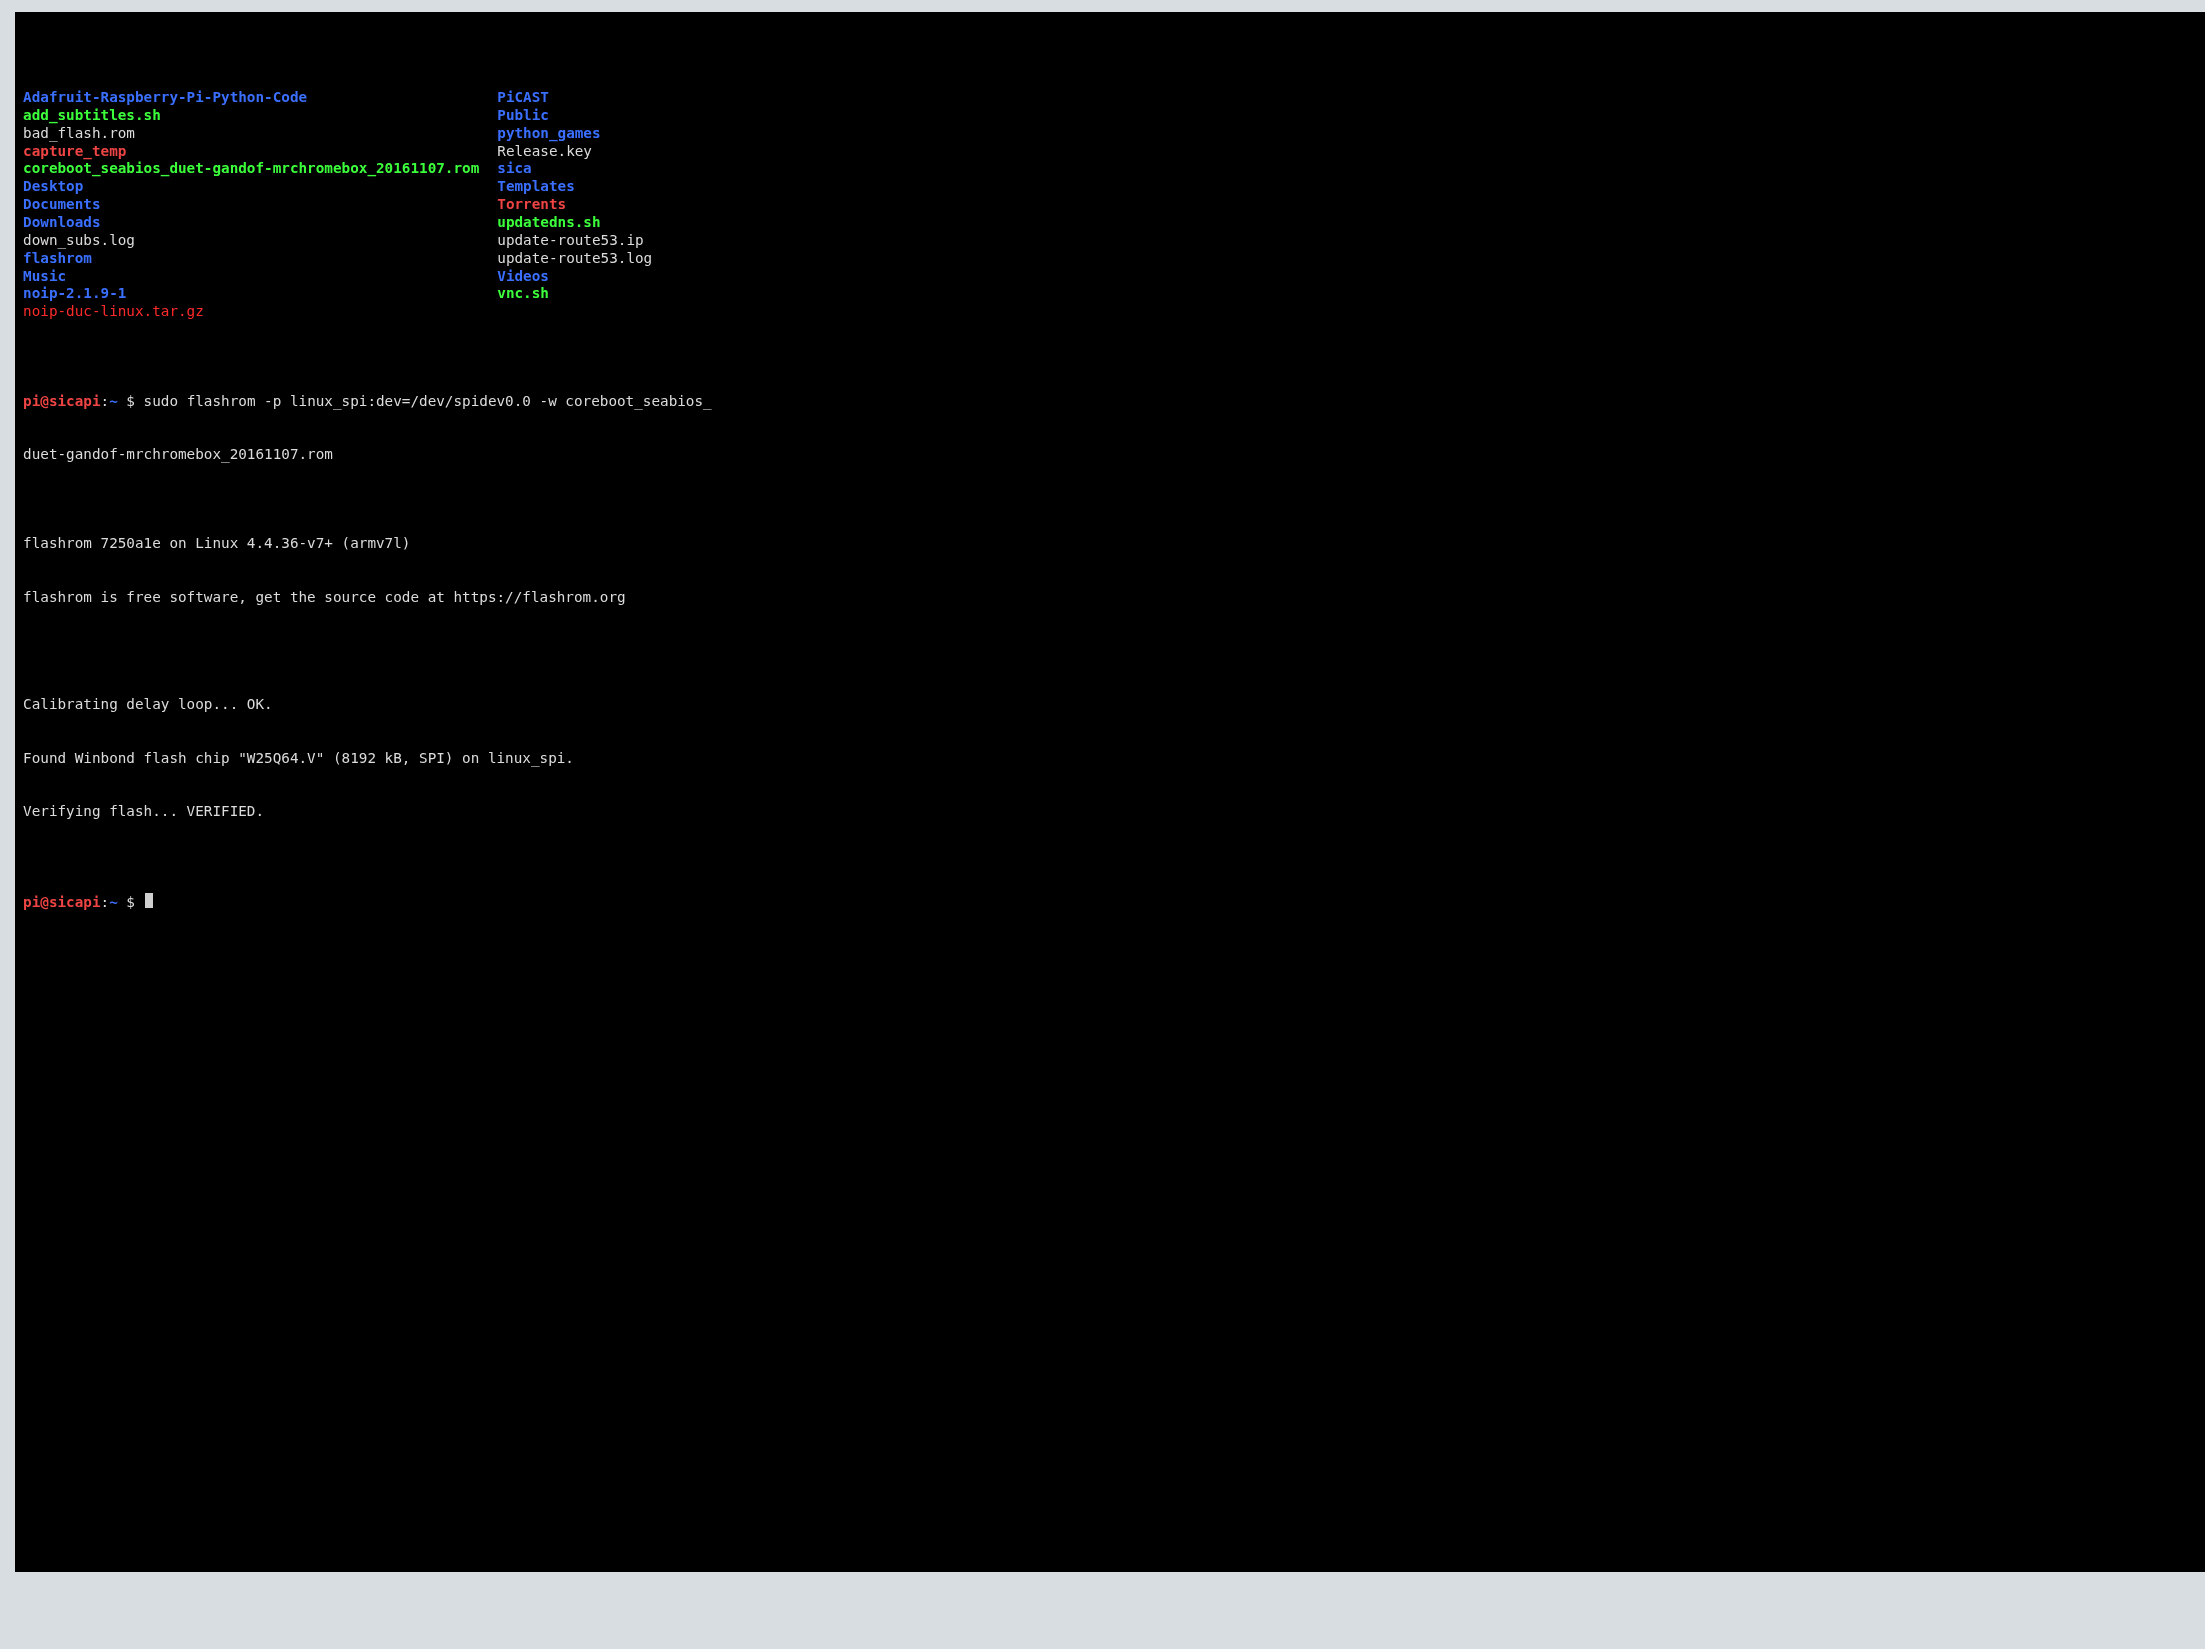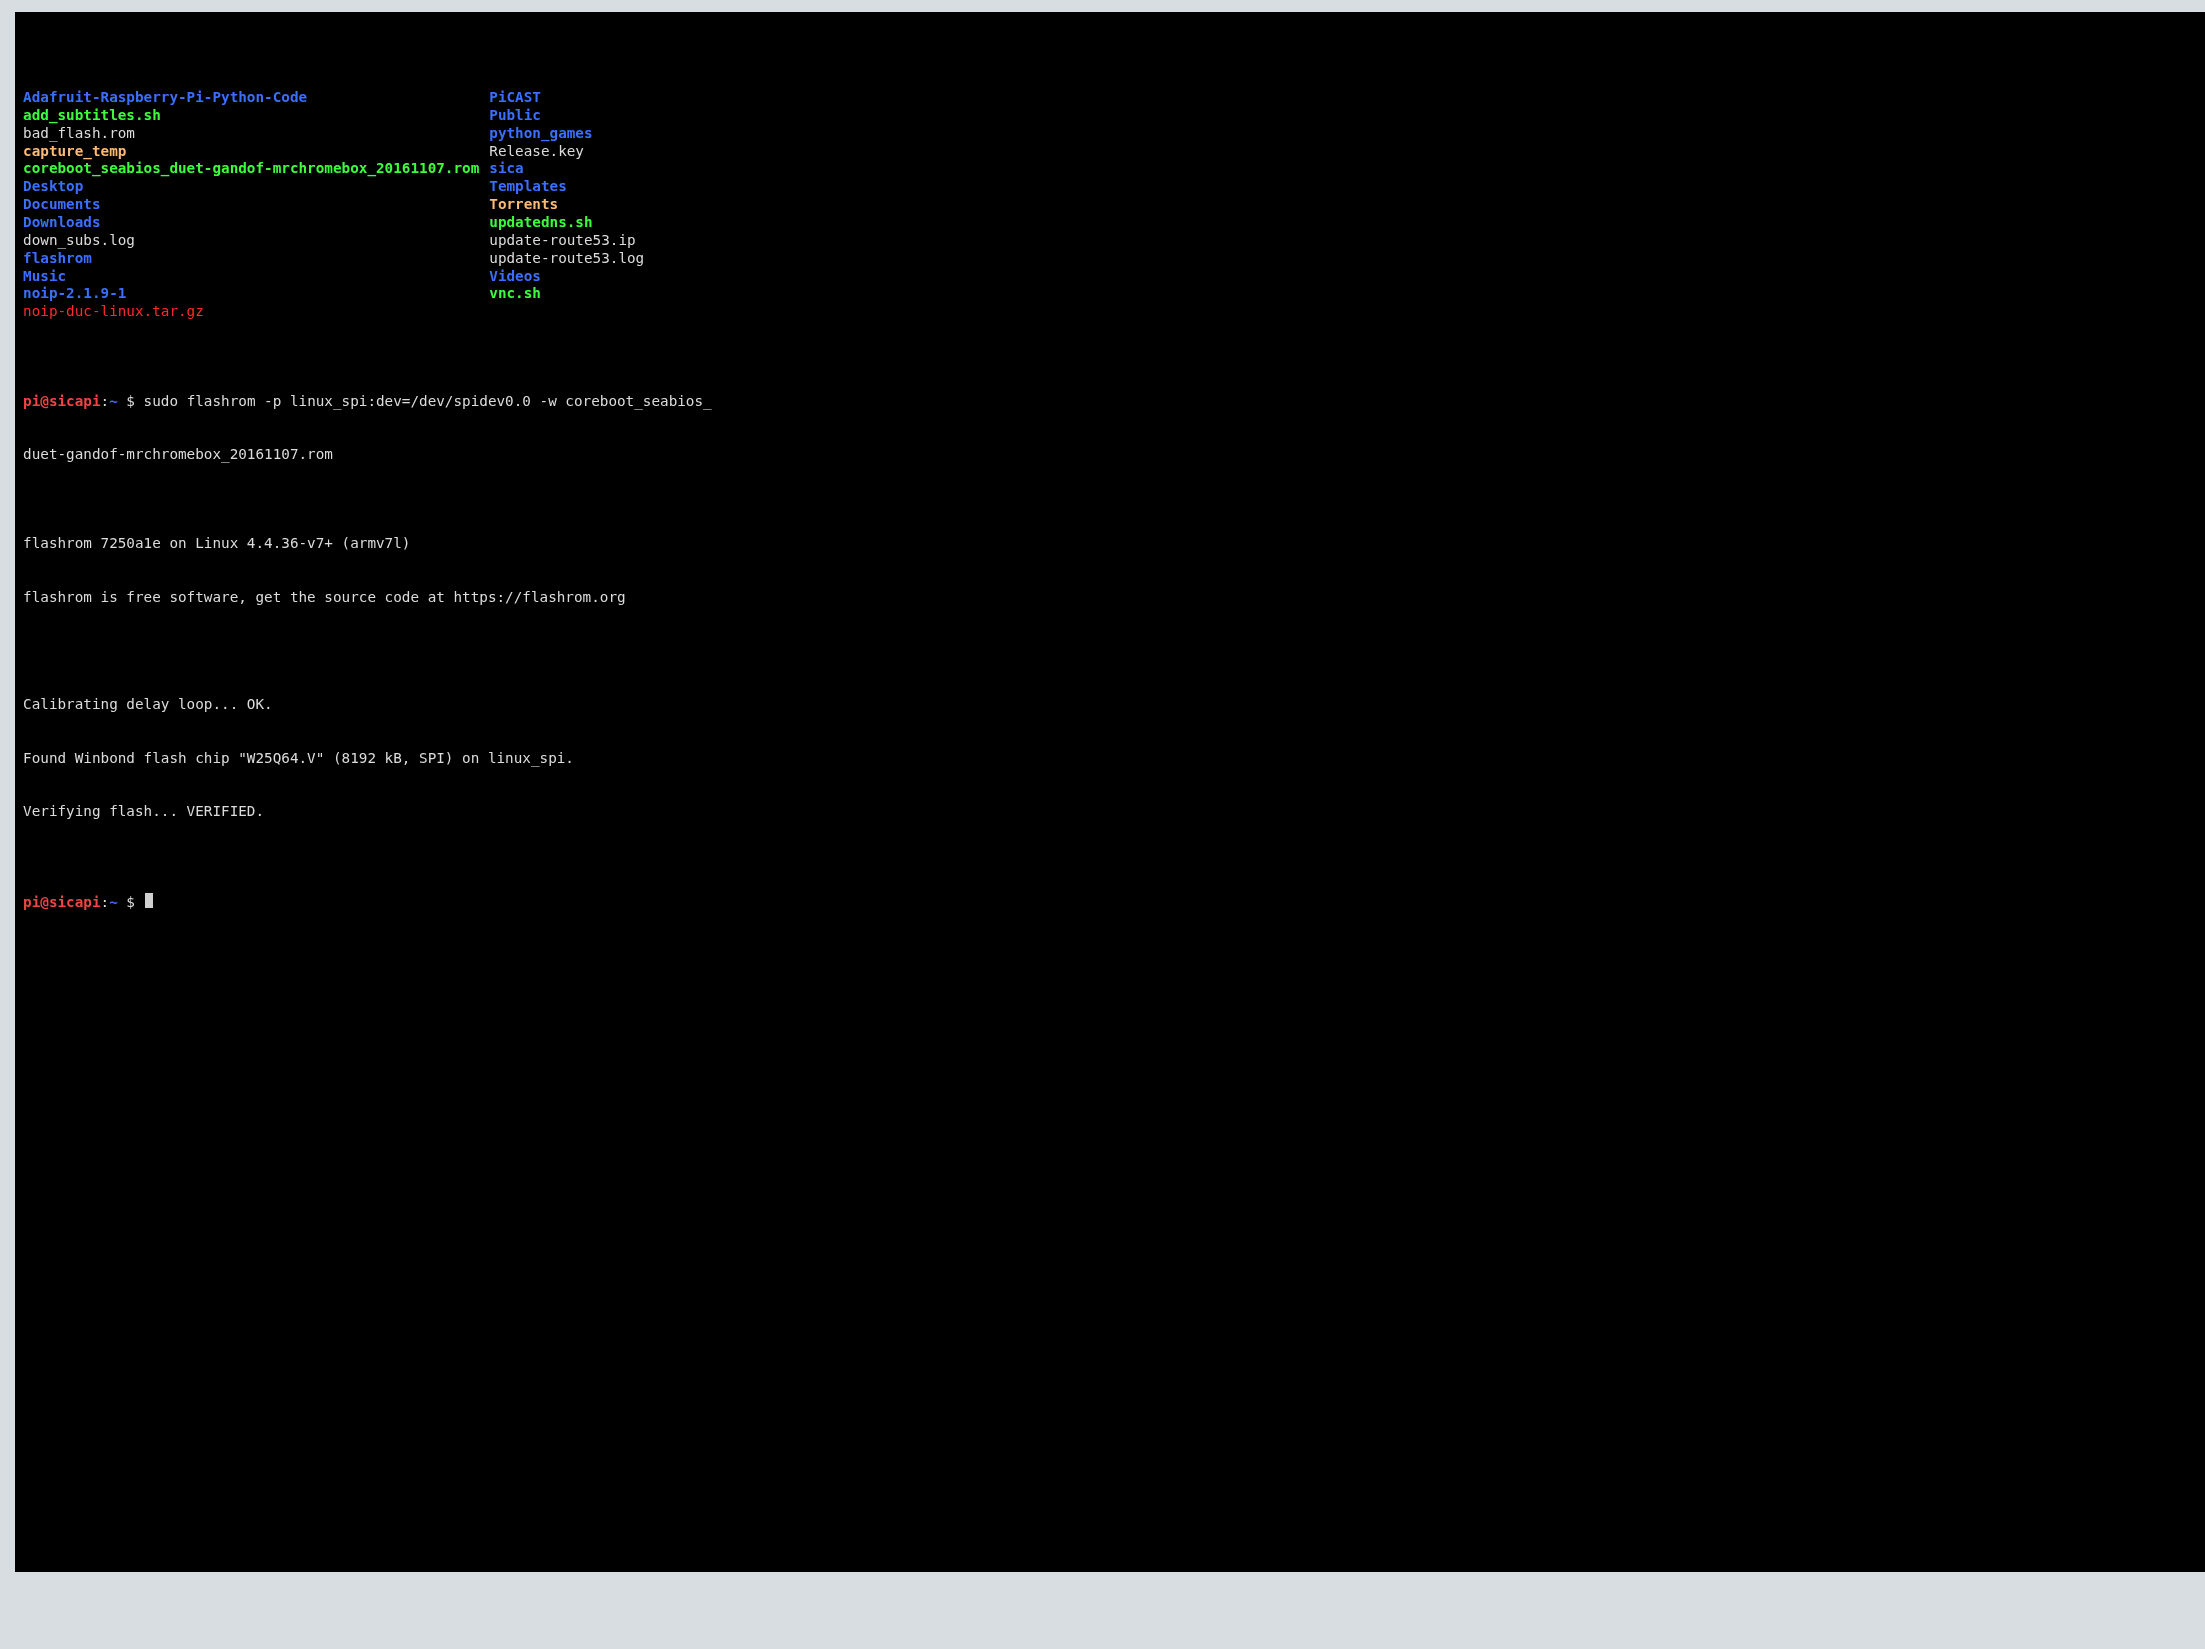--- a/index.html
+++ b/index.html
@@ -25,36 +25,36 @@
     background: #000;
     color: #d0d0d0;
     padding: 5.5px 7.7px 7.7px 7.7px;
     overflow: hidden;
     white-space: pre;
     font-weight: 500;
   }
   .line { white-space: pre; }
   .blue   { color: #3a6fff; font-weight: bold; }
   .green  { color: #3cff3c; font-weight: bold; }
-  .cyan   { color: #fdba74; font-weight: bold; }
+  .cyan   { color: #ef4444; font-weight: bold; }
   .red    { color: #ff2a2a; font-weight: normal; }
   .white  { color: #dcdcdc; }
   .prompt-user { color: #ef4444; font-weight: bold; }
   .prompt-path { color: #3a6fff; font-weight: bold; }
   .cursor {
     display: inline-block;
     width: 0.6em;
     height: 1.1em;
     background: #d0d0d0;
     vertical-align: -0.15em;
     margin-left: 1.1px;
   }
   .cols {
     display: flex;
-    gap: 10px;
+    gap: 18px;
   }
   .col { display: flex; flex-direction: column; }
   .col.left { flex: 0 0 auto; }
   .col.right { flex: 0 0 auto; }
   .blank { height: 1.25em; }
 </style>
 </head>
 <body>
 
 <div class="screen">

